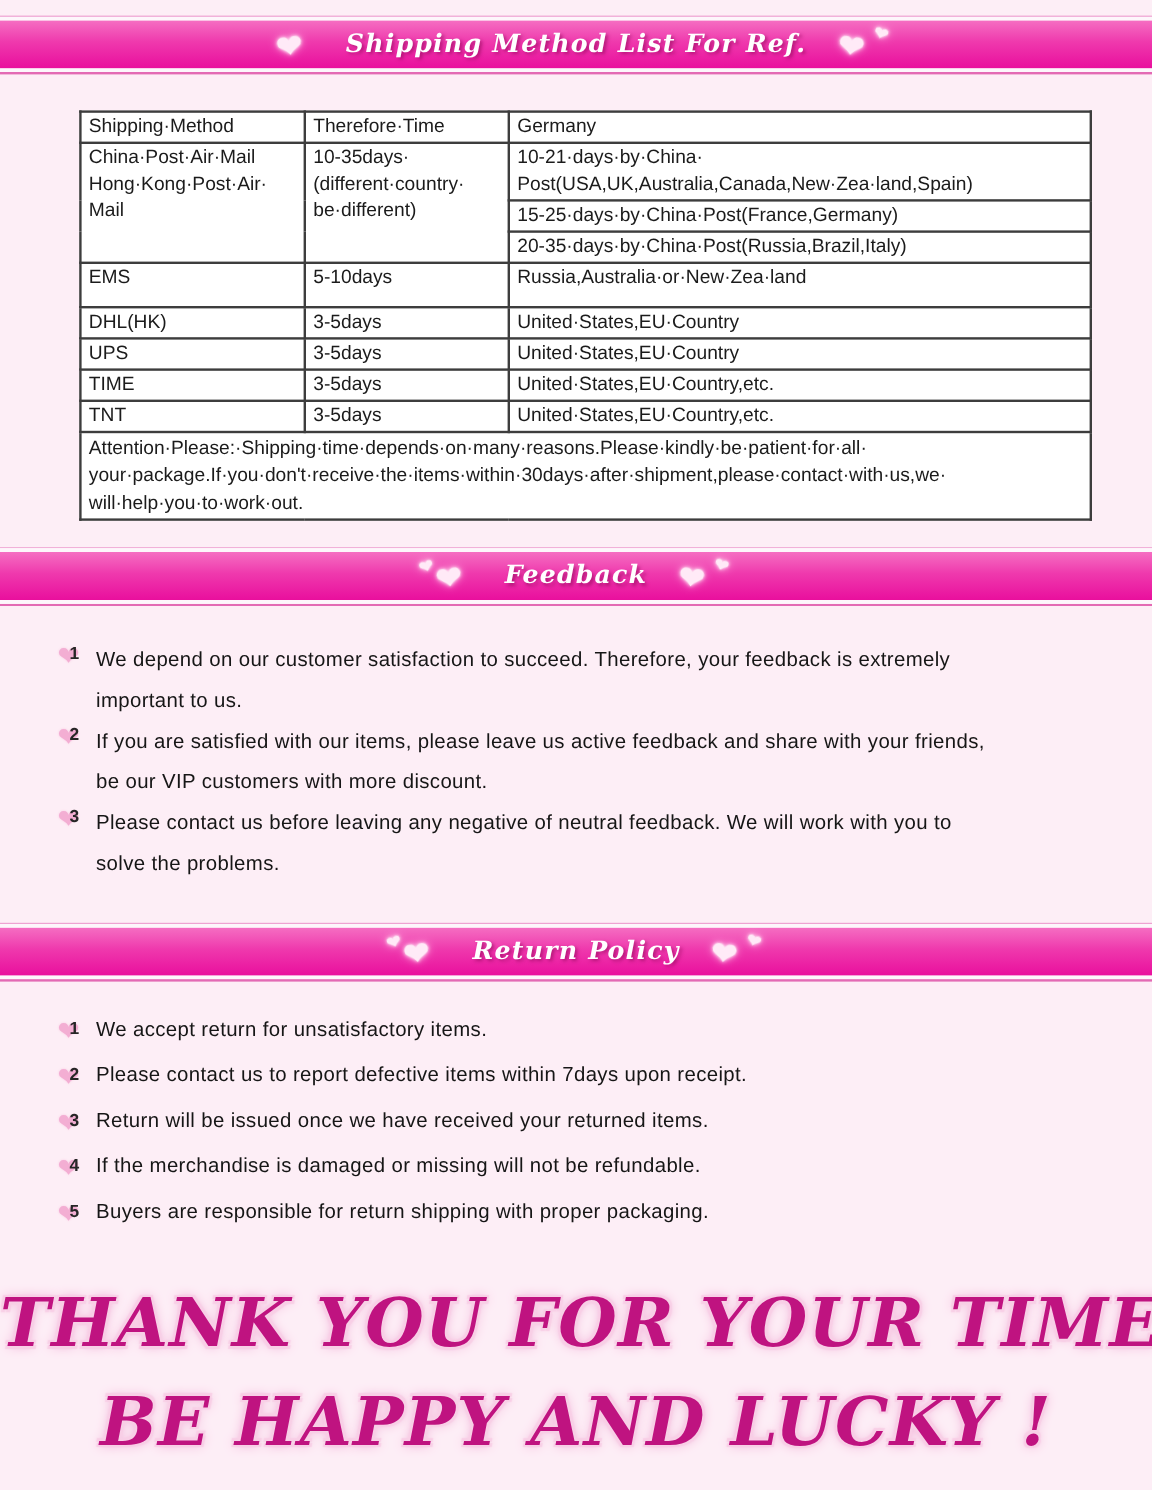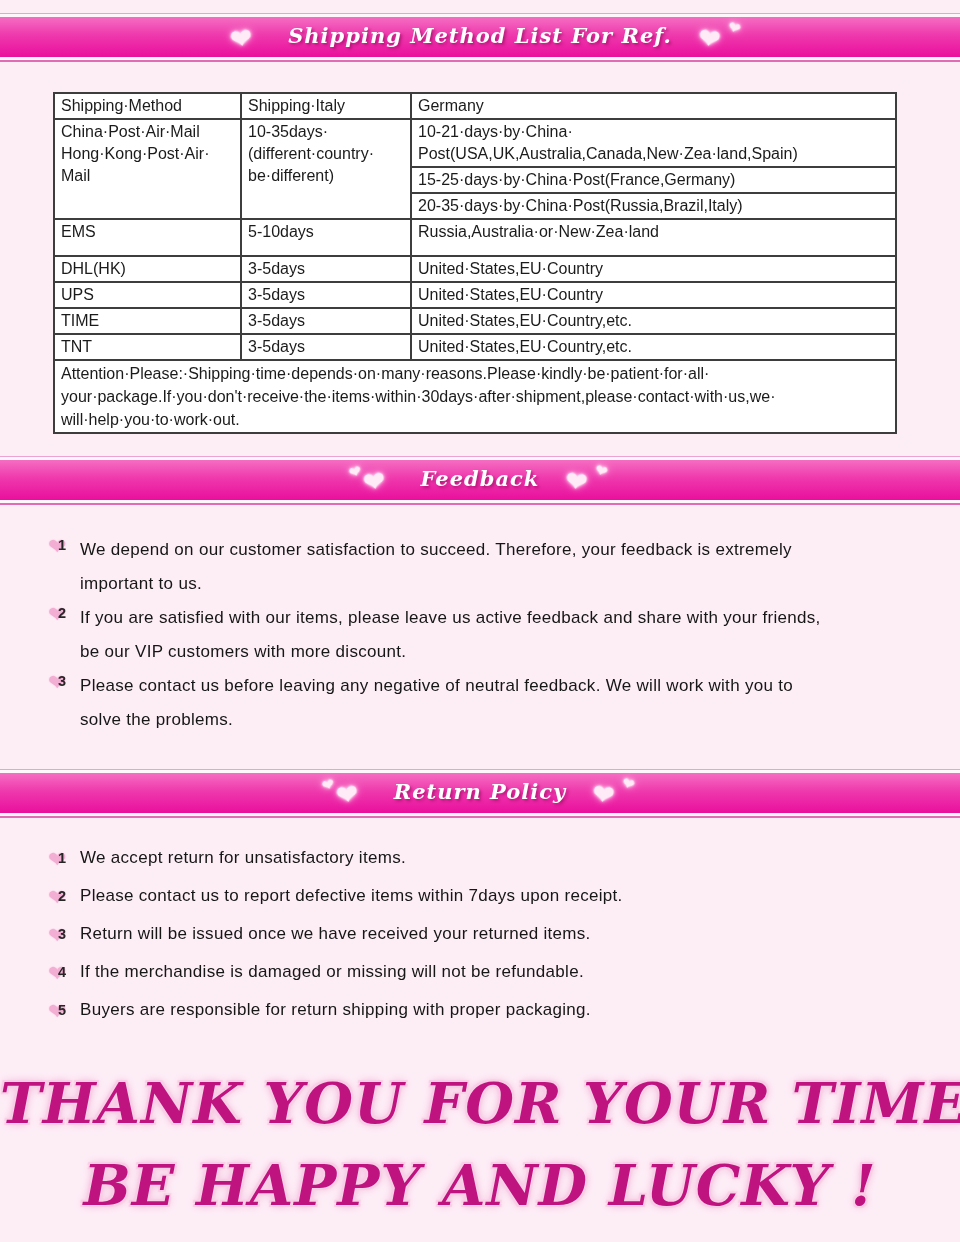--- a/index.html
+++ b/index.html
@@ -32,21 +32,21 @@
   .hearts .h{
     position:absolute;color:#ffeaf7;
     text-shadow:0 0 3px #ffffff,0 0 7px #ffc9e9;
     filter:blur(.4px);
   }
   .hearts-left .h-small{font-size:15px;left:4px;top:3px;transform:rotate(-18deg);}
   .hearts-left .h-big{font-size:27px;left:18px;top:6px;transform:rotate(-8deg);}
   .hearts-right .h-big{font-size:27px;left:6px;top:6px;transform:rotate(8deg);}
   .hearts-right .h-small{font-size:15px;left:36px;top:2px;transform:rotate(18deg);}
   
-  #shipping-table-wrap{position:absolute;left:53px;top:92px;width:844px;}
+  #shipping-table-wrap{position:absolute;left:66px;top:92px;width:844px;}
   table.ship{border-collapse:collapse;width:100%;background:#ffffff;table-layout:fixed;}
   table.ship th,table.ship td{
     border:2px solid #3d3d3d;
     font-size:16px;font-weight:normal;text-align:left;vertical-align:top;
     padding:1px 6px;line-height:22px;white-space:pre-line;color:#1b1b1b;
     overflow:hidden;
   }
   
   .list{position:absolute;left:48px;width:892px;}
   #feedback-list{top:533px;}
@@ -98,21 +98,21 @@
 <div id="shipping-table-wrap">
   <table class="ship">
     <colgroup>
         <col style="width:187px">
         <col style="width:170px">
         <col>
       </colgroup>
     <tbody>
         <tr style="height:25px;">
       <th>Shipping·Method</th>
-      <th>Shipping·Italy</th>
+      <th>Therefore·Time</th>
       <th>Germany</th>
     </tr>
     <tr style="height:48px;">
       <td rowspan="3">China·Post·Air·Mail
 Hong·Kong·Post·Air·
 Mail</td>
       <td rowspan="3">10-35days·
 (different·country·
 be·different)</td>
       <td>10-21·days·by·China·

